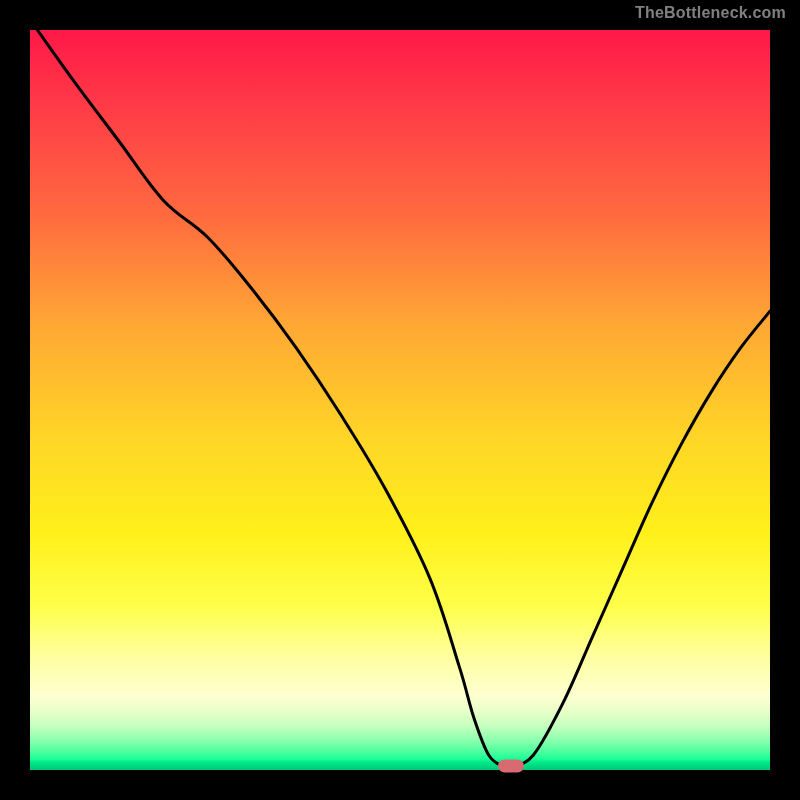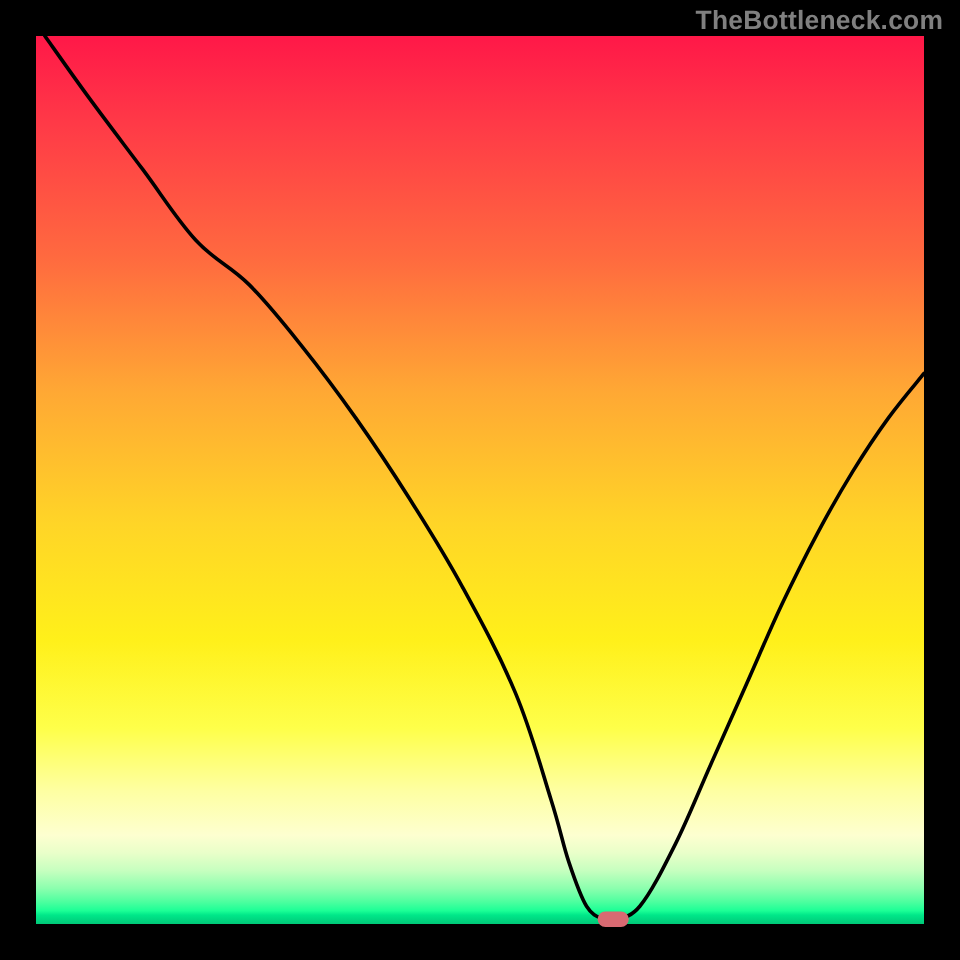--- a/index.html
+++ b/index.html
@@ -8,21 +8,21 @@
     position: relative;
     width: 800px;
     height: 800px;
     background: #000;
   }
   .watermark {
     position: absolute;
     top: 4px;
     right: 14px;
     font-family: Arial, Helvetica, sans-serif;
-    font-size: 22px;
+    font-size: 16px;
     font-weight: bold;
     color: #808080;
     letter-spacing: 0.2px;
   }
   .plot-frame {
     position: absolute;
     left: 30px;
     top: 30px;
     width: 740px;
     height: 740px;

